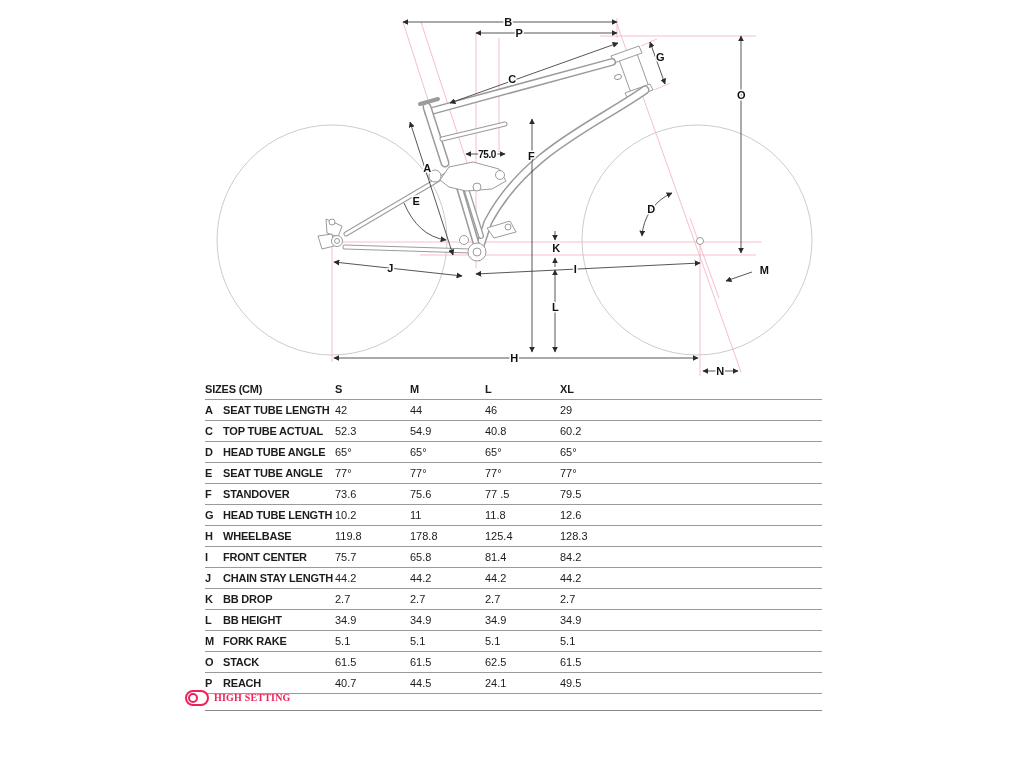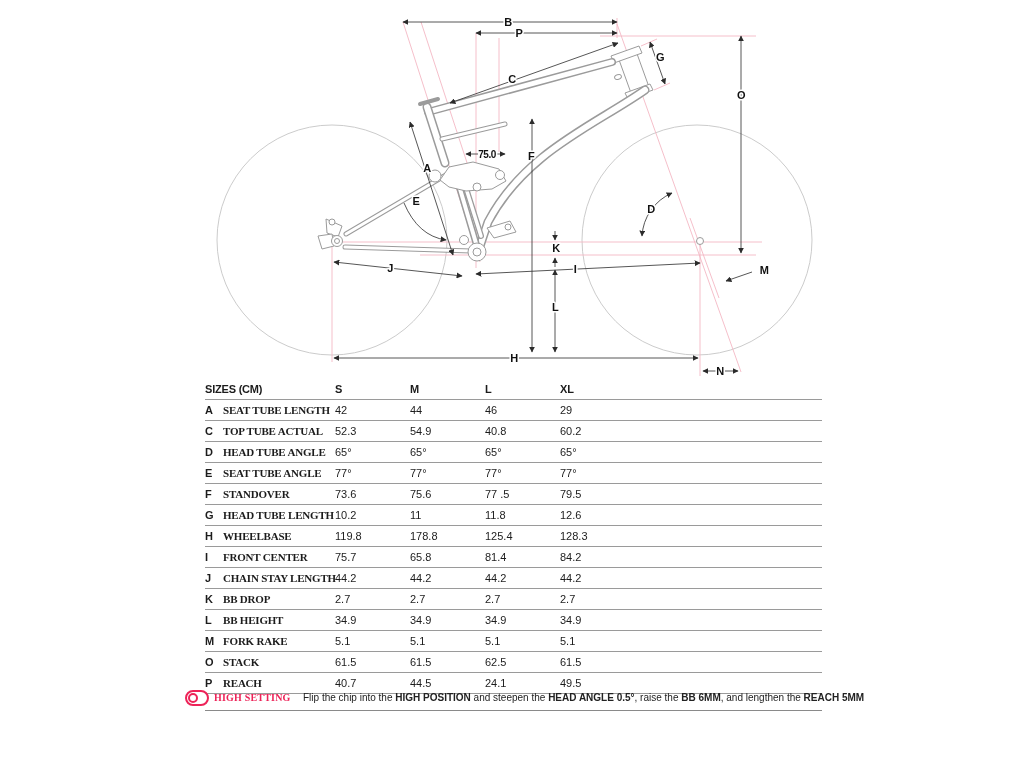--- a/index.html
+++ b/index.html
@@ -19,21 +19,21 @@
           letter-spacing:-0.5px;text-anchor:middle;
           paint-order:stroke;stroke:#ffffff;stroke-width:3px;stroke-linejoin:round;}
   .dlabel.small{font-size:10px;}
 
   
   .geo-table{position:absolute;left:205px;top:380px;width:617px;font-size:11px;}
   .t-row{display:flex;align-items:center;height:20px;line-height:20px;
          border-bottom:1px solid #9a9a9a;white-space:nowrap;}
   .t-head{height:19px;line-height:19px;font-weight:700;}
   .c-letter{width:18px;font-weight:700;flex:none;}
-  .c-label{width:112px;font-weight:700;flex:none;letter-spacing:-0.2px;font-family:Liberation Serif, serif;}
+  .c-label{width:112px;font-weight:700;flex:none;letter-spacing:-0.2px;}
   .c-title{width:130px;font-weight:700;flex:none;letter-spacing:-0.2px;}
   .c-val{width:75px;flex:none;}
 
   
   .footer{position:absolute;left:185px;top:687px;width:637px;height:23px;font-size:10px;}
   .chip-icon{position:absolute;left:0;top:3px;width:24px;height:16px;
              border:2px solid var(--accent);border-radius:9px;box-sizing:border-box;display:block;}
   .chip-icon .knob{position:absolute;left:1px;top:1px;width:10px;height:10px;
              border:2px solid var(--accent);border-radius:50%;box-sizing:border-box;display:block;}
   .setting{position:absolute;left:29px;top:5px;font-weight:700;color:var(--accent);
@@ -294,17 +294,16 @@
           <span class="c-val">49.5</span>
         </div>
       </div>
   </div>
 
   <div class="footer">
     <span class="chip-icon">
         <span class="knob"></span>
       </span>
     <span class="setting">HIGH SETTING</span>
-    <span class="desc" id="desc"><span>Flip the chip into the </span><b>HIGH POSITION</b><span> and steepen the </span><b>HEAD ANGLE 0.5°</b><span>, raise the </span><b>BB 6MM</b><span>, and lengthen the </span><b>REACH 5MM</b></span>
   </div>
   <div class="bottom-rule"></div>
 
 </div>
 
 </body></html>

